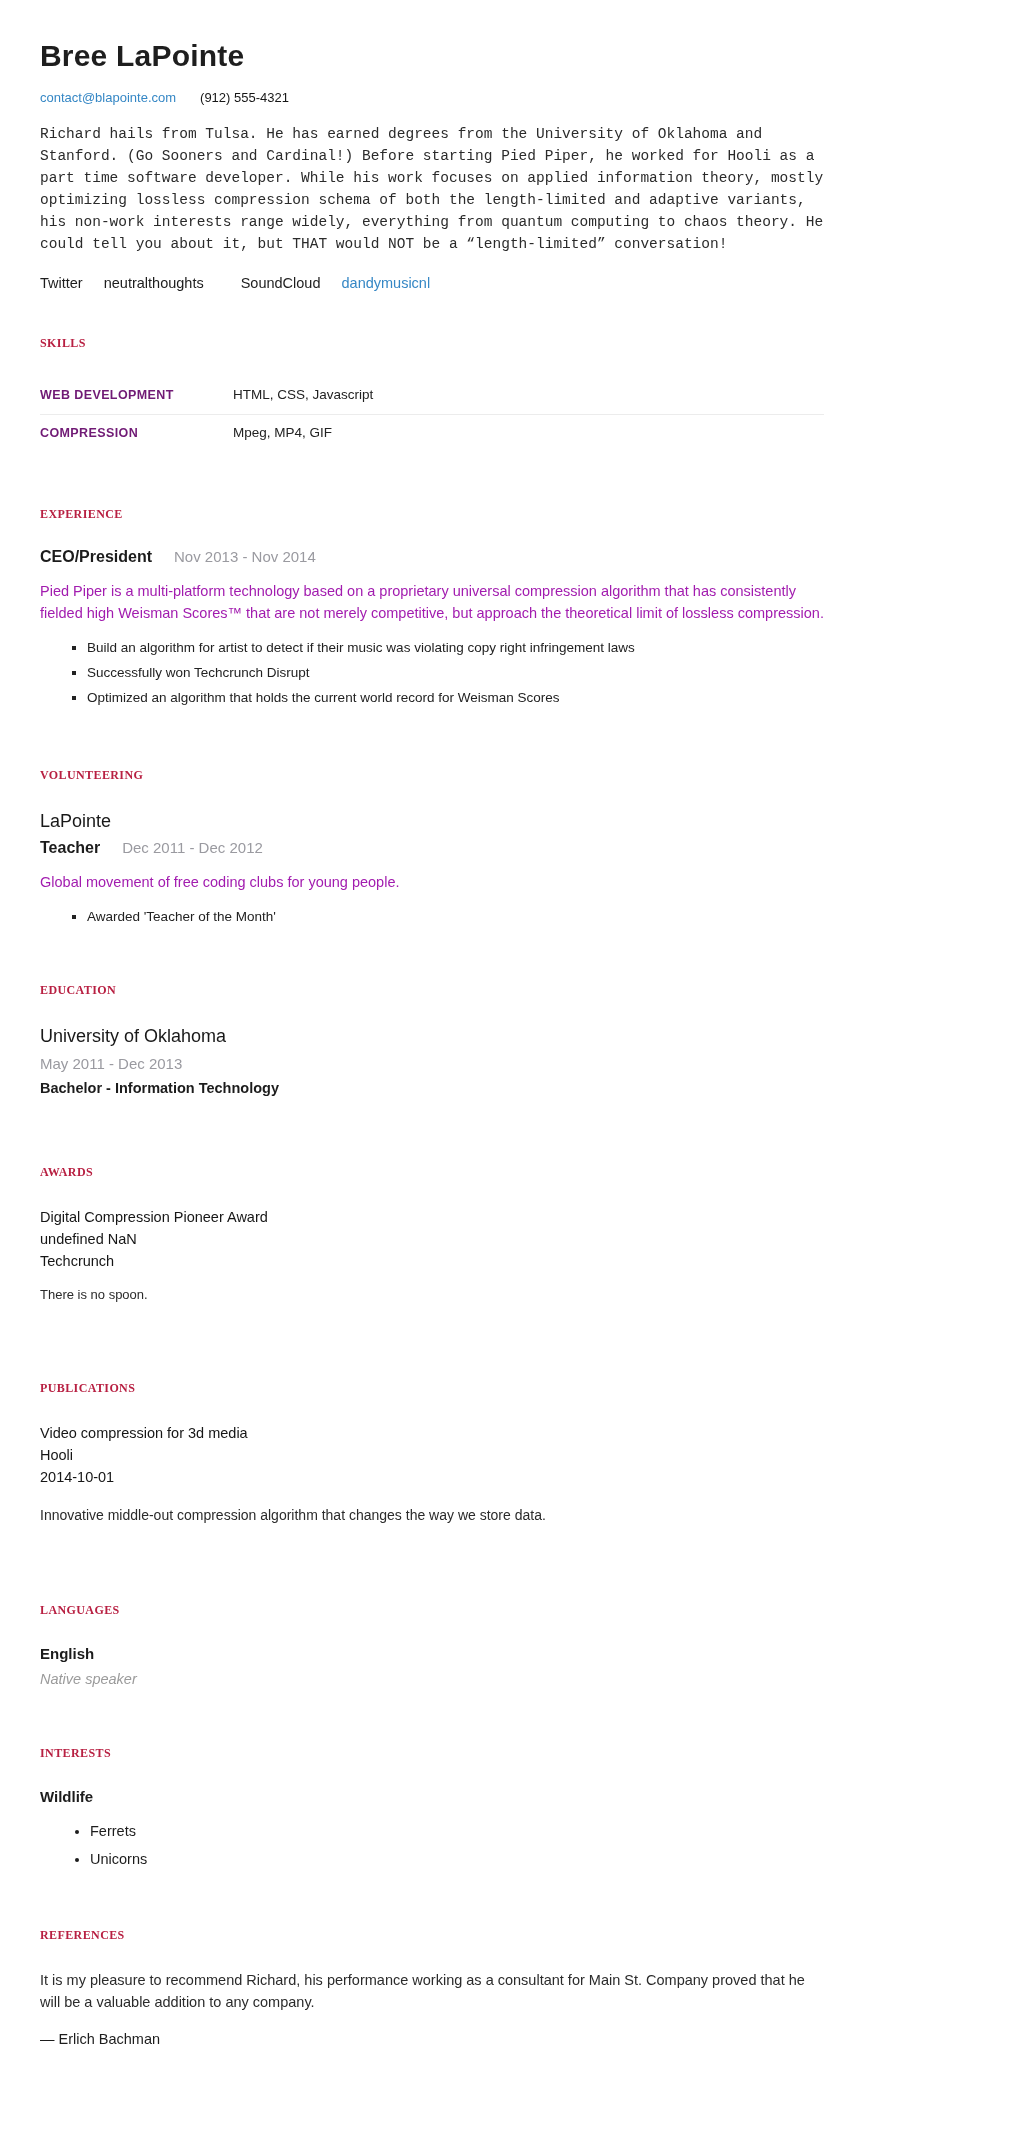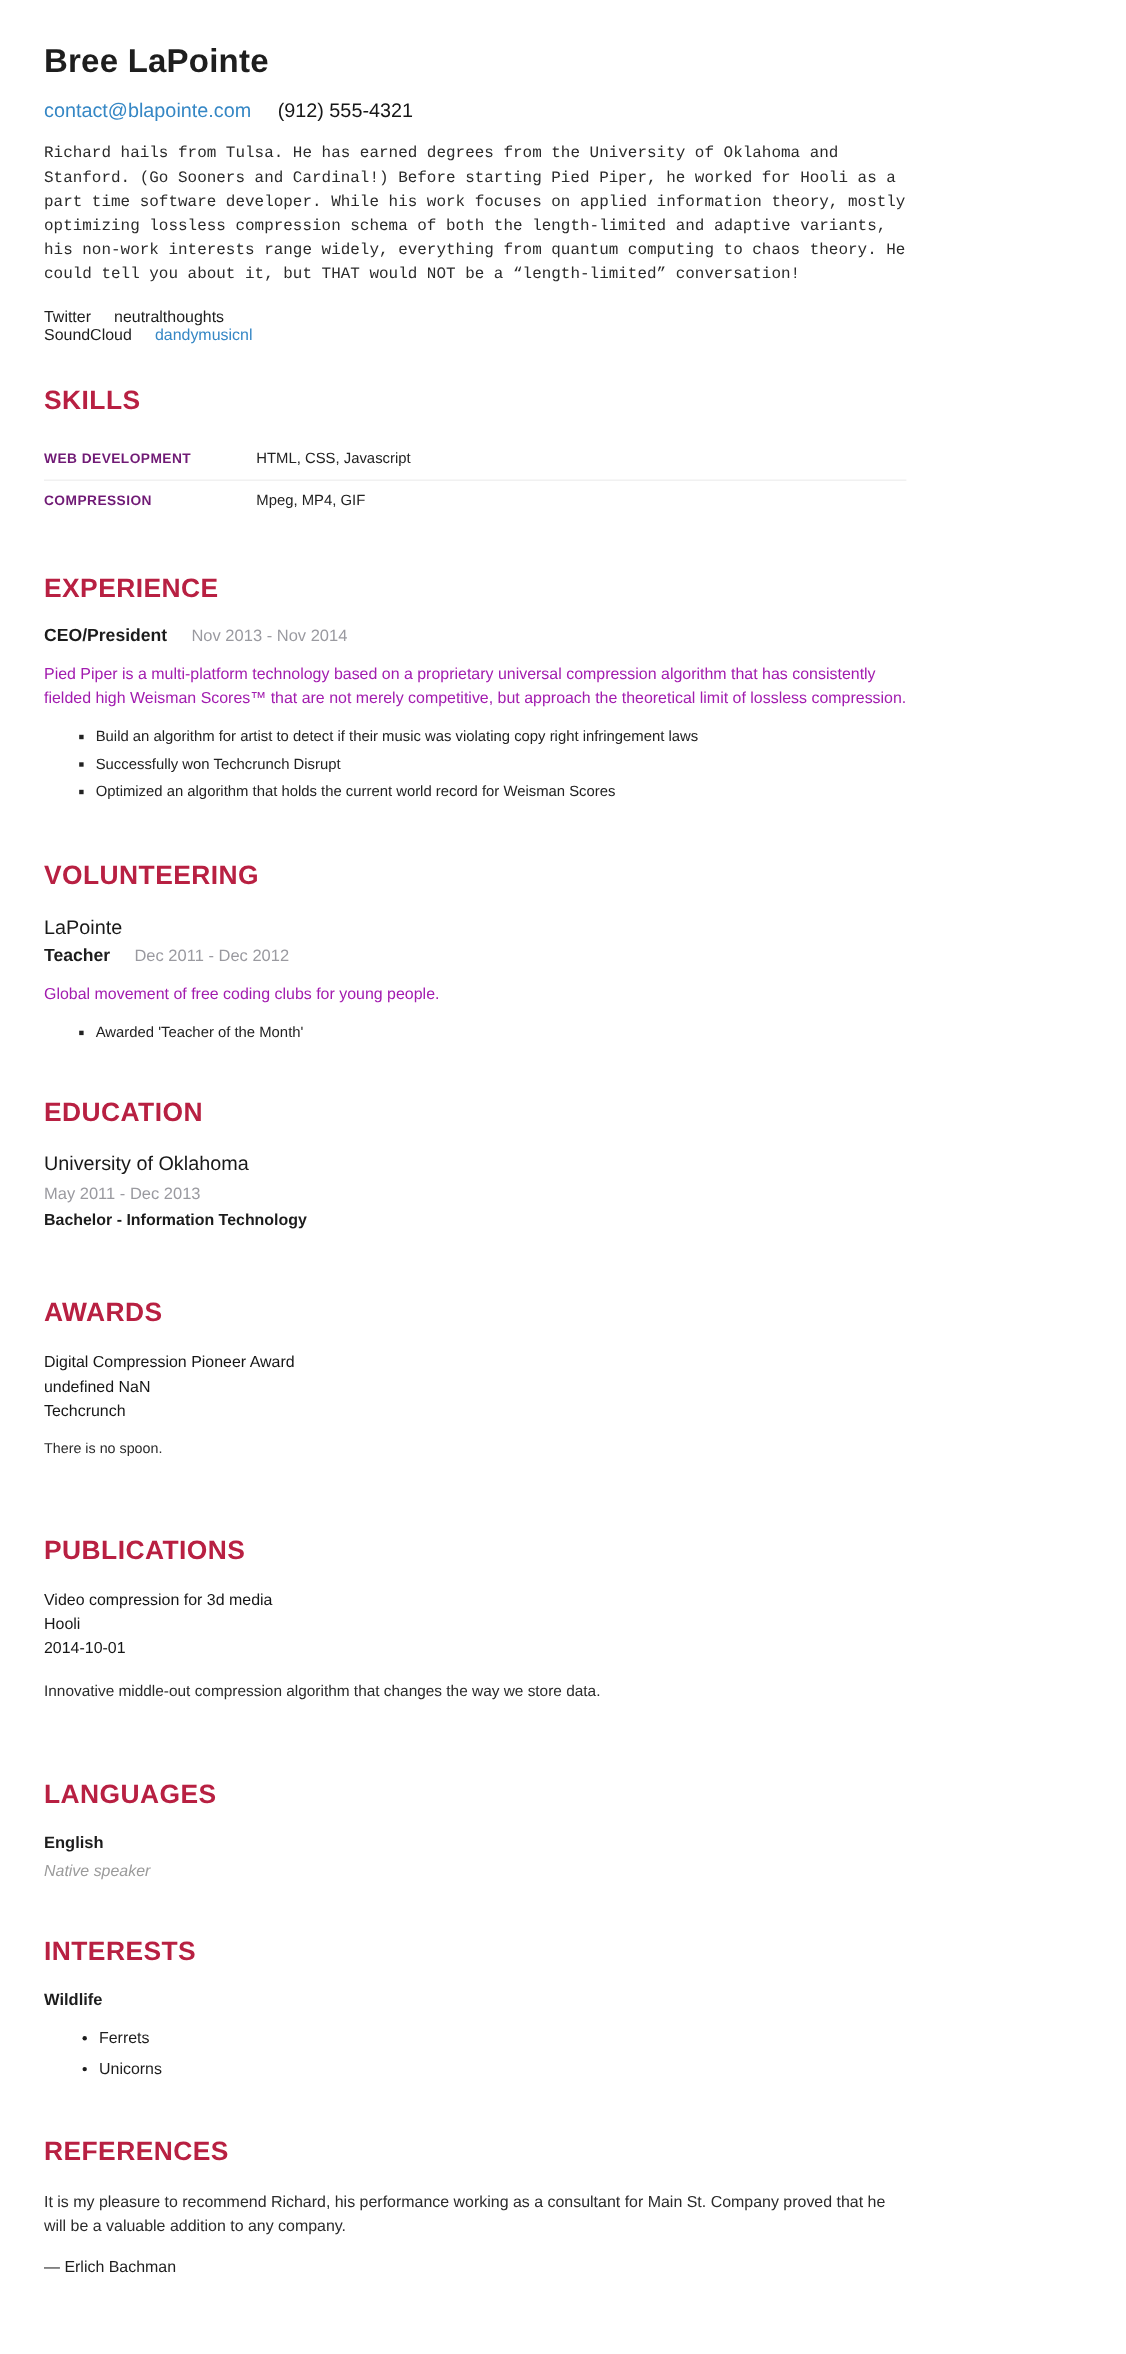--- a/index.html
+++ b/index.html
@@ -17,53 +17,54 @@
   .content { max-width: 784px; }
 
   .person-name {
     font-size: 30px;
     font-weight: 700;
     color: #1e1e1e;
     letter-spacing: 0.2px;
     margin: 0 0 16px 0;
     line-height: 1.2;
   }
-  .contact-line { font-size: 18px; margin-bottom: 18px; }
+  .contact-line { font-size: 13px; margin-bottom: 18px; }
   .email-link { color: #3587c5; text-decoration: none; margin-right: 24px; cursor: pointer; }
   .phone-number { color: #161616; }
 
   .summary-text {
     font-size: 14.5px;
     line-height: 22px;
     color: #2b2b2b;
     margin: 0 0 20px 0;
     font-family: Liberation Mono, monospace;
   }
 
-  .profiles-row { display: flex; align-items: flex-start; font-size: 14.5px; flex-direction: column; }
+  .profiles-row { display: flex; align-items: center; font-size: 14.5px; }
   .profile { margin-right: 37px; }
   .profile-network { color: #1d1d1d; margin-right: 21px; }
   .profile-username { color: #1d1d1d; }
   .profile-username.as-link { color: #3587c5; text-decoration: none; cursor: pointer; }
 
   .section { margin-top: 56px; }
   .section.mt40 { margin-top: 40px; }
   .section.mt50 { margin-top: 50px; }
   .section.mt52 { margin-top: 52px; }
   .section.mt54 { margin-top: 54px; }
   .section.mt62 { margin-top: 62px; }
   .section.mt72 { margin-top: 72px; }
 
   .section-heading {
     color: #b82042;
-    font-size: 24px;
+    font-size: 12px;
     font-weight: 700;
     letter-spacing: 0.4px;
     line-height: 24px;
     margin: 4px 0 22px 0;
+    font-family: Liberation Serif, serif;
   }
 
   
   .skills-table { max-width: 784px; }
   .skills-row { display: flex; align-items: baseline; padding: 10px 0 12px 0; }
   .skills-row.divided { border-bottom: 1px solid #ececec; }
   .skill-name {
     flex: 0 0 193px;
     font-size: 12.5px;
     font-weight: 700;

